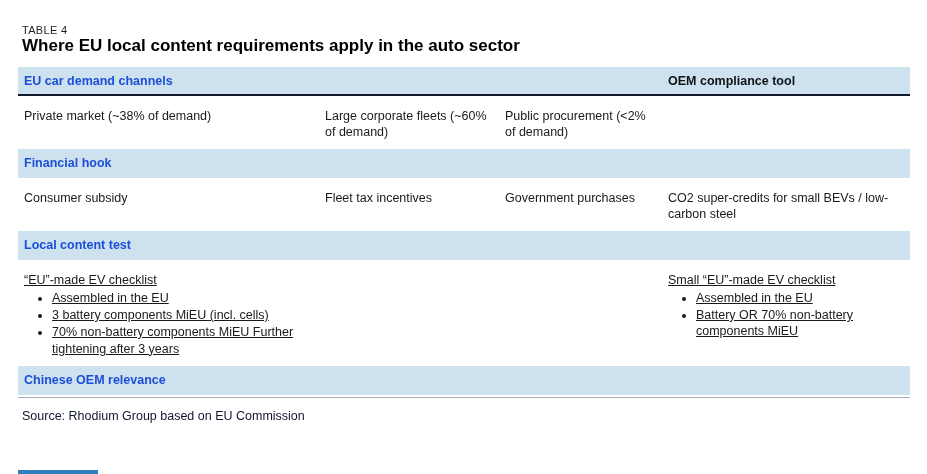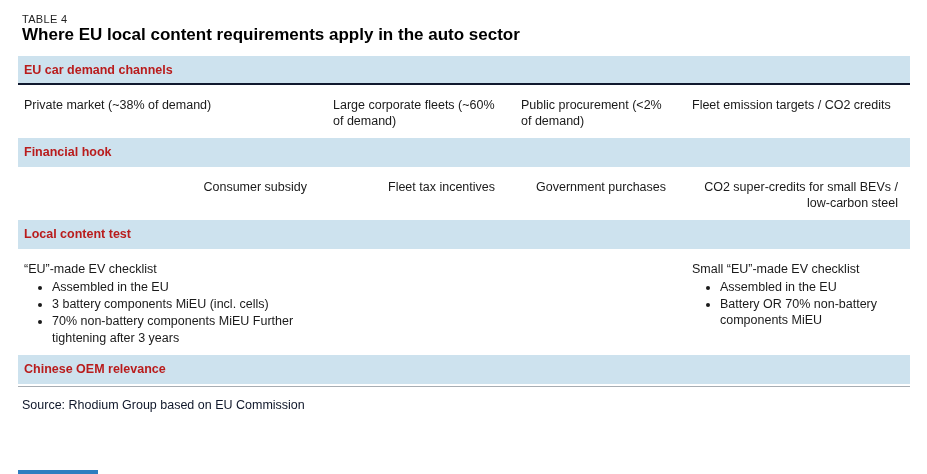--- a/index.html
+++ b/index.html
@@ -16,21 +16,21 @@
     background: #ffffff;
     overflow: hidden;
   }
   .content {
     position: absolute;
     left: 18px;
     top: 0;
     width: 892px;
   }
   .table-label {
-    margin-top: 13px;
+    margin-top: 24px;
     margin-left: 4px;
     font-size: 11px;
     color: #1f1f1f;
     letter-spacing: 0.3px;
   }
   .table-title {
     margin-left: 4px;
     font-size: 17px;
     font-weight: bold;
     color: #000000;
@@ -47,39 +47,38 @@
     background: var(--band, #cde2ee);
   }
   .band.first {
     border-bottom: 2px solid var(--header_rule, #10192e);
   }
   .band .label {
     grid-column: 1 / span 3;
     padding-left: 6px;
     font-size: 12.5px;
     font-weight: bold;
-    color: #b91c1c;
+    color: #1d4ed8;
   }
   .band .label-right {
     grid-column: 4;
     padding-left: 6px;
     font-size: 12.5px;
     font-weight: bold;
     color: #0f1419;
   }
   .row {
     display: grid;
     grid-template-columns: 301px 180px 163px 1fr;
     padding-top: 12px;
     padding-bottom: 8px;
-    gap: 8px;
   }
   .row.h52 { min-height: 52px; }
-  .row.h53 { min-height: 53px; text-align: right; }
-  .row.h97 { min-height: 97px; }
+  .row.h53 { min-height: 53px; }
+  .row.h97 { min-height: 97px; text-decoration: underline; }
   .row.h50 { min-height: 50px; }
   .cell {
     font-size: 12.5px;
     line-height: 1.3;
     color: #1a1a1a;
     padding-left: 6px;
     padding-right: 12px;
   }
   .cell ul {
     margin-top: 2px;
@@ -115,26 +114,26 @@
 <div class="page">
   <div class="content">
 
     <div class="table-label">TABLE 4</div>
     <div class="table-title">Where EU local content requirements apply in the auto sector</div>
 
     <div class="grid-table">
 
       <div class="band first">
         <div class="label">EU car demand channels</div>
+        <div class="label-right">OEM compliance tool</div>
       </div>
       <div class="row h52">
         <div class="cell">Private market (~38% of demand)</div>
         <div class="cell">Large corporate fleets (~60% of demand)</div>
         <div class="cell">Public procurement (&lt;2% of demand)</div>
-        <div class="cell">Fleet emission targets / CO2 credits</div>
       </div>
 
       <div class="band">
         <div class="label">Financial hook</div>
       </div>
       <div class="row h53">
         <div class="cell">Consumer subsidy</div>
         <div class="cell">Fleet tax incentives</div>
         <div class="cell">Government purchases</div>
         <div class="cell">CO2 super-credits for small BEVs / low-carbon steel</div>

